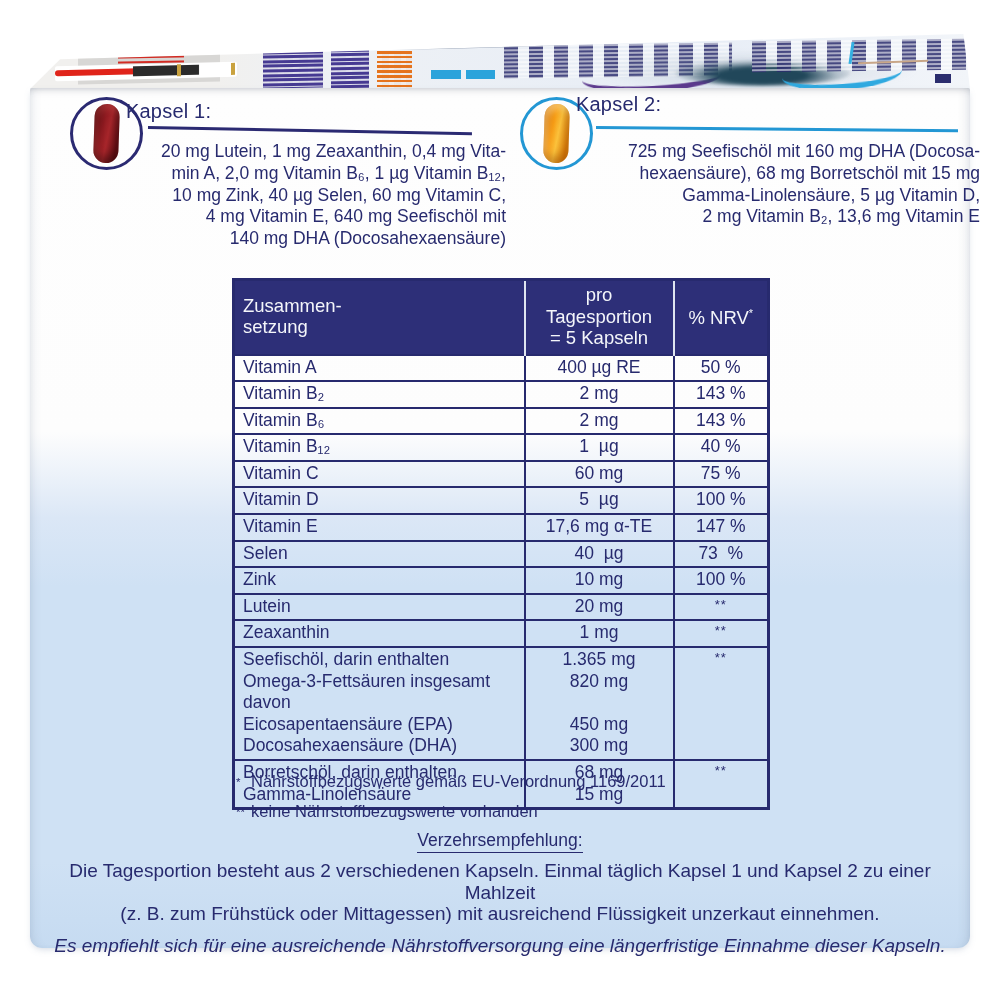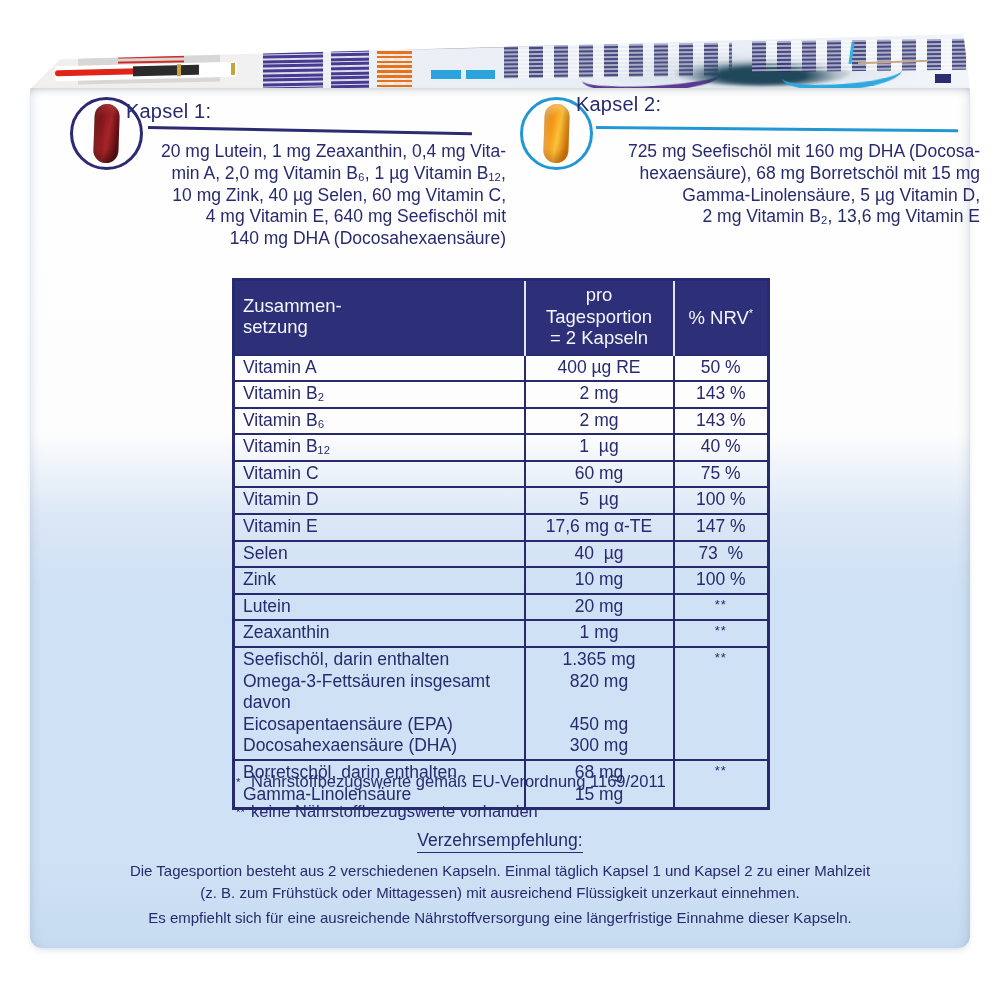--- a/index.html
+++ b/index.html
@@ -94,22 +94,22 @@
   .nutri td.c2,.nutri td.c3{text-align:center;border-left:2.5px solid #272a6e;}
   .nutri td.stars{vertical-align:top;font-size:13px;line-height:13px;padding-top:3px;letter-spacing:1px;}
 
   
   .footnotes{left:206px;top:678px;font-size:16.5px;line-height:30px;}
   .footnotes sup{font-size:11.5px;display:inline-block;width:15px;vertical-align:top;position:relative;top:1px;}
 
   
   .reco{left:0;top:742px;width:940px;text-align:center;}
   .reco-head{display:inline-block;font-size:17.5px;border-bottom:1.6px solid #272a6e;padding-bottom:1px;}
-  .reco-p{font-size:15px;line-height:21.5px;white-space:pre-line;margin:7px 20px 0;}
-  .reco-p2{margin-top:4px;}
+  .reco-p{font-size:19px;line-height:21.5px;white-space:pre-line;margin:7px 20px 0;}
+  .reco-p2{margin-top:10px;font-style:italic;}
 </style>
 </head>
 <body>
 
 <div class="stage">
 
   <div class="flap">
     <div class="fp-grey"></div>
     <div class="fp-redlogo"></div>
     <div class="fp-band">
@@ -162,21 +162,21 @@
       <colgroup>
           <col style="width:291px">
           <col style="width:149px">
           <col style="width:95px">
         </colgroup>
       <thead>
         <tr>
           <th class="h1">Zusammen-
 setzung</th>
           <th class="h2">pro Tagesportion
-= 2 Kapseln</th>
+= 5 Kapseln</th>
           <th class="h3"><span>% NRV</span><sup>*</sup></th>
         </tr>
       </thead>
       <tbody>
           <tr>
             <td class="c1">Vitamin A</td>
             <td class="c2">400 µg RE</td>
             <td class="c3">50 %</td>
           </tr>
           <tr>

